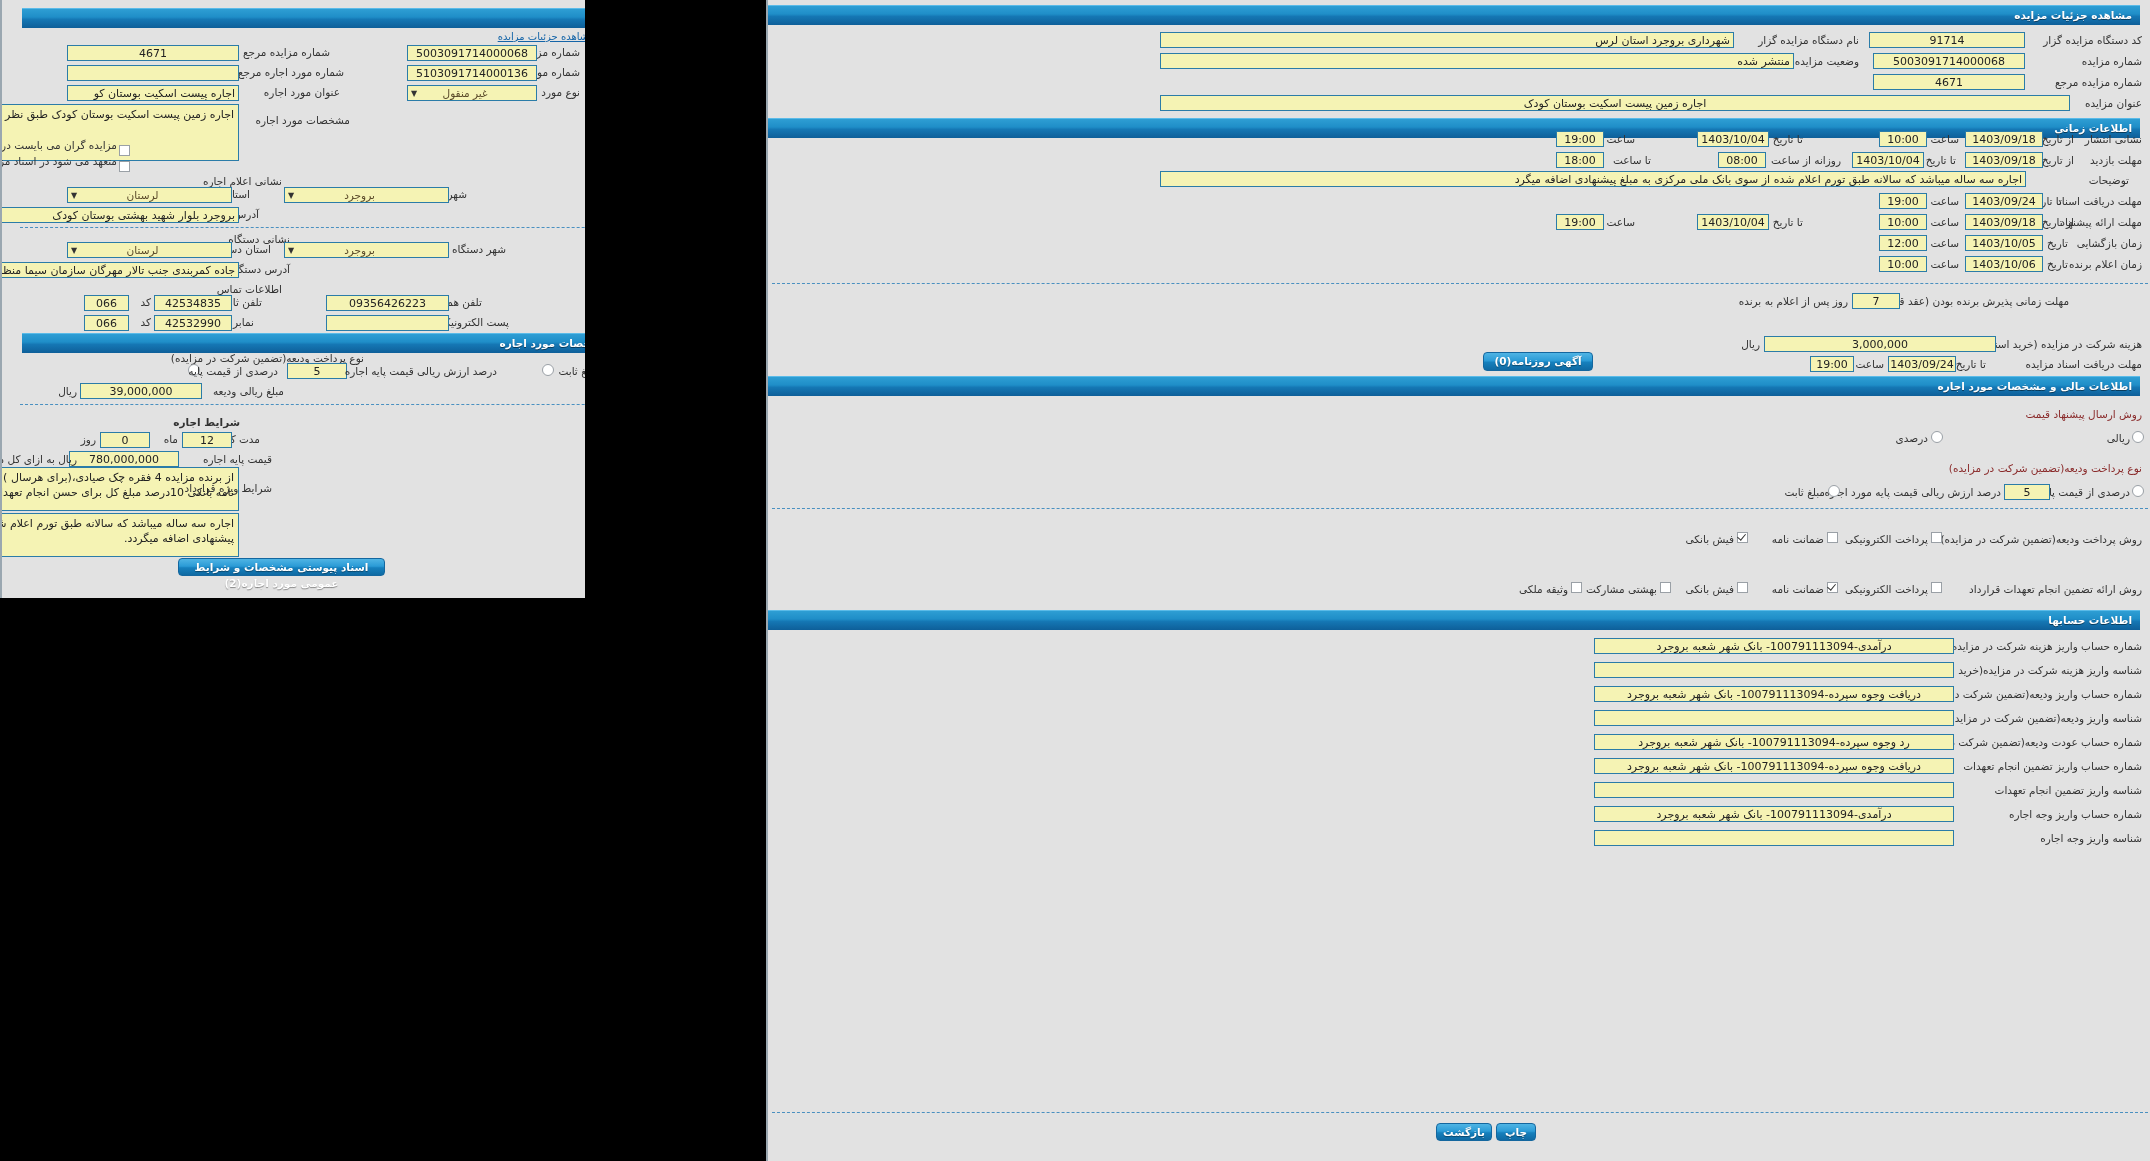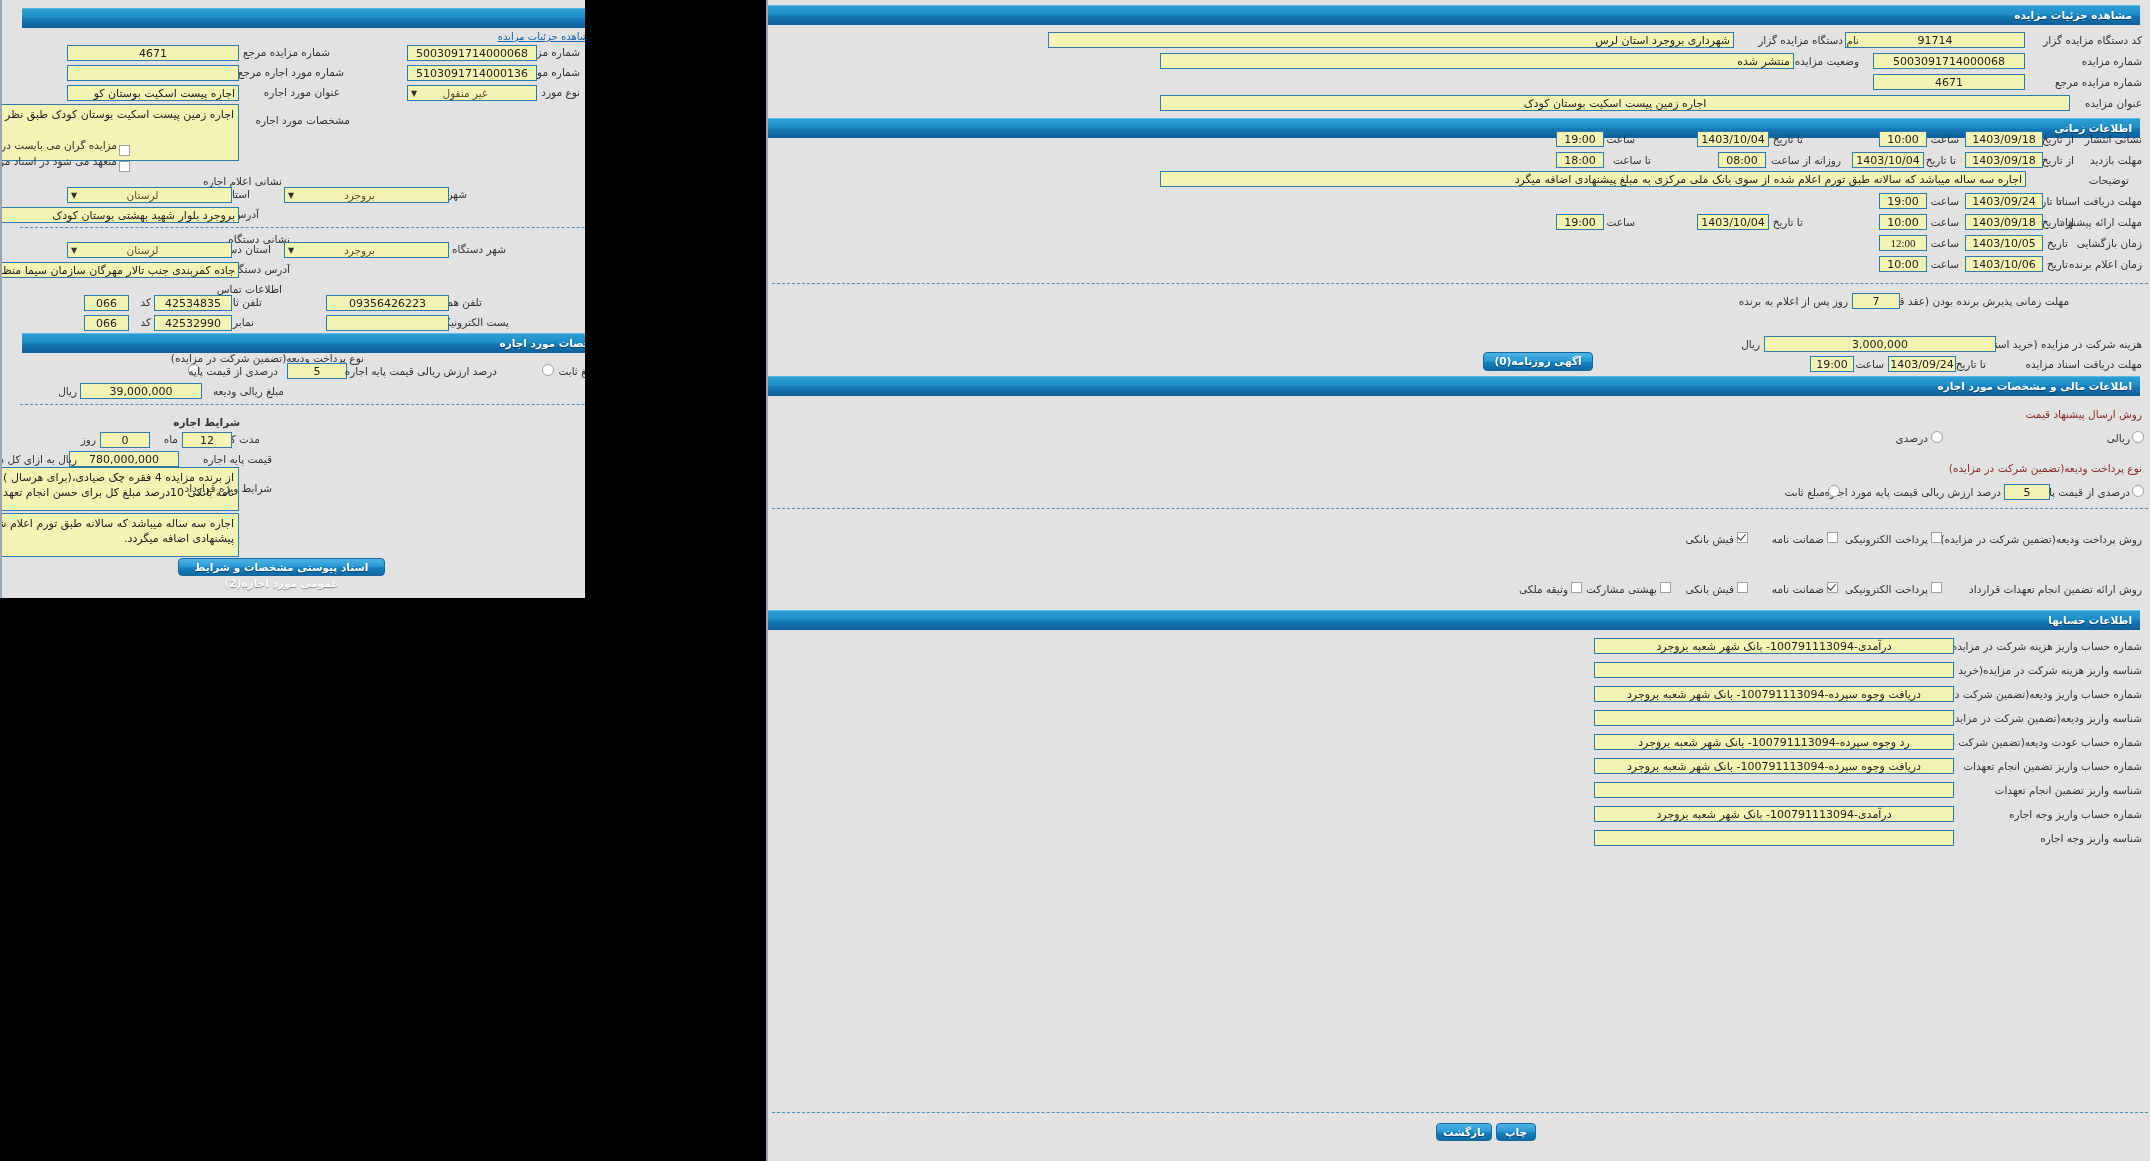--- a/index.html
+++ b/index.html
@@ -191,23 +191,23 @@
 </div>
 
 <div class="panel" id="rightwin">
  <div class="inner">
 
   <div class="sect" style="top:5px;">
     <span class="sect-t">مشاهده جزئیات مزایده</span>
   </div>
 
   <div class="lbl" style="right:14px;top:32px;">کد دستگاه مزایده گزار</div>
-  <div class="fld num" style="right:131px;top:32px;width:180px;">91714</div>
+  <div class="fld num" style="right:131px;top:32px;width:156px;">91714</div>
   <div class="lbl" style="right:297px;top:32px;">نام دستگاه مزایده گزار</div>
-  <div class="fld l" style="right:422px;top:32px;width:686px;">شهرداری بروجرد استان لرس</div>
+  <div class="fld l" style="right:422px;top:32px;width:574px;">شهرداری بروجرد استان لرس</div>
 
   <div class="lbl" style="right:14px;top:53px;">شماره مزایده</div>
   <div class="fld num" style="right:131px;top:53px;width:152px;">5003091714000068</div>
   <div class="lbl" style="right:297px;top:53px;">وضعیت مزایده</div>
   <div class="fld l" style="right:362px;top:53px;width:634px;">منتشر شده</div>
 
   <div class="lbl" style="right:14px;top:74px;">شماره مزایده مرجع</div>
   <div class="fld num" style="right:131px;top:74px;width:152px;">4671</div>
 
   <div class="lbl" style="right:14px;top:95px;">عنوان مزایده</div>
@@ -253,21 +253,21 @@
   <div class="fld num" style="right:229px;top:214px;width:48px;">10:00</div>
   <div class="lbl" style="right:353px;top:214px;">تا تاریخ</div>
   <div class="fld num" style="right:387px;top:214px;width:72px;">1403/10/04</div>
   <div class="lbl" style="right:521px;top:214px;">ساعت</div>
   <div class="fld num" style="right:552px;top:214px;width:48px;">19:00</div>
 
   <div class="lbl" style="right:14px;top:235px;">زمان بازگشایی</div>
   <div class="lbl" style="right:88px;top:235px;">تاریخ</div>
   <div class="fld num" style="right:113px;top:235px;width:78px;">1403/10/05</div>
   <div class="lbl" style="right:197px;top:235px;">ساعت</div>
-  <div class="fld num" style="right:229px;top:235px;width:48px;font-family:Liberation Serif, serif;">12:00</div>
+  <div class="fld num" style="right:229px;top:235px;width:48px;">12:00</div>
 
   <div class="lbl" style="right:14px;top:256px;text-align:center;">زمان اعلام برنده</div>
   <div class="lbl" style="right:88px;top:256px;">تاریخ</div>
   <div class="fld num" style="right:113px;top:256px;width:78px;">1403/10/06</div>
   <div class="lbl" style="right:197px;top:256px;">ساعت</div>
   <div class="fld num" style="right:229px;top:256px;width:48px;">10:00</div>
 
   <div class="dash" style="right:8px;top:283px;width:1376px;"></div>
 
   <div class="lbl" style="right:87px;top:293px;">مهلت زمانی پذیرش برنده بودن (عقد قرارداد)</div>

